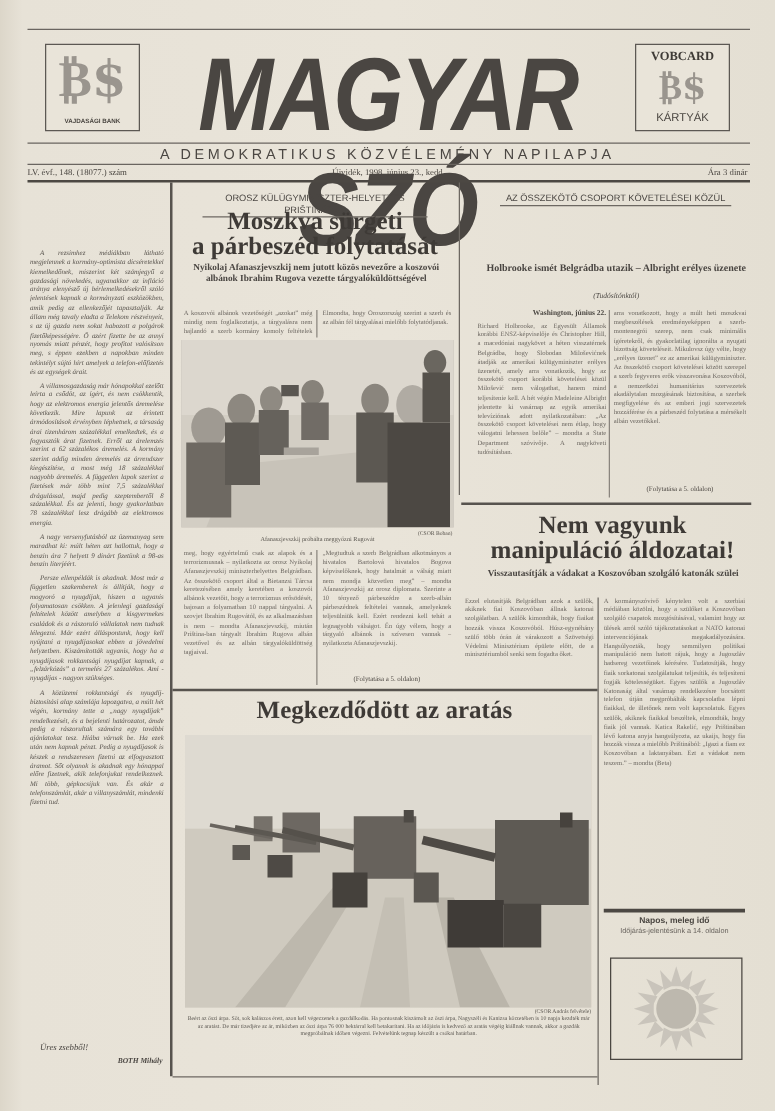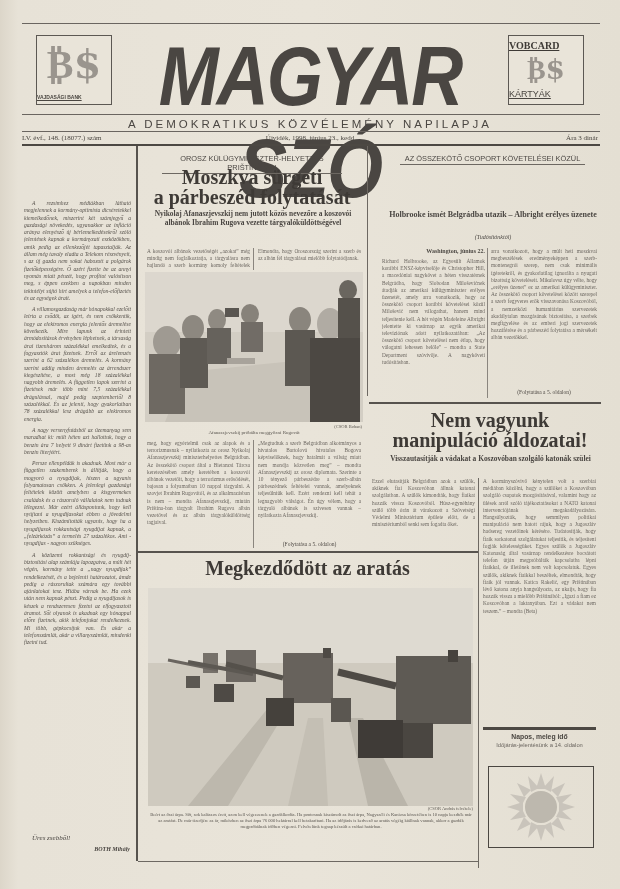--- a/index.html
+++ b/index.html
@@ -9,21 +9,21 @@
     font-family: "Liberation Serif", serif;
     color: #3a3632;
     position: relative;
   }
   .page { position: absolute; left: 0; top: 0; width: 620px; height: 889px; background: linear-gradient(90deg,#dcd6c9 0,#e7e2d7 18px,#e9e4d9 50%,#e4dfd3 100%); }
 
   
   .rule { position: absolute; height: 1px; background: #6a6560; }
   .logo-box { position: absolute; border: 1.5px solid #5c5853; background: #e9e4d9; }
   .logo-glyph { position: absolute; font-family: "DejaVu Serif", serif; font-weight: bold; color: #9a958e; text-align: center; line-height: 1; }
-  .logo-caption { position: absolute; left: 0; right: 0; font-family: "Liberation Sans", sans-serif; color: #4a4641; text-decoration: underline; }
+  .logo-caption { position: absolute; left: 0; right: 0; text-align: center; font-family: "Liberation Sans", sans-serif; color: #4a4641; }
   .masthead-title {
     position: absolute; left: 125px; top: 30px; width: 370px; height: 80px;
     font-family: "Liberation Sans", sans-serif; font-weight: bold; font-style: italic;
     font-size: 72px; line-height: 80px; letter-spacing: -2px; color: #4a4642;
     text-align: center; transform: scaleY(1.15); transform-origin: top center;
   }
   .tagline { position: absolute; left: 125px; width: 370px; top: 118px; text-align: center; font-family: "Liberation Sans", sans-serif; font-size: 11.5px; letter-spacing: 3px; color: #4b4743; }
   .issue-line { position: absolute; top: 134px; font-size: 7px; color: #4a4641; }
 
   

